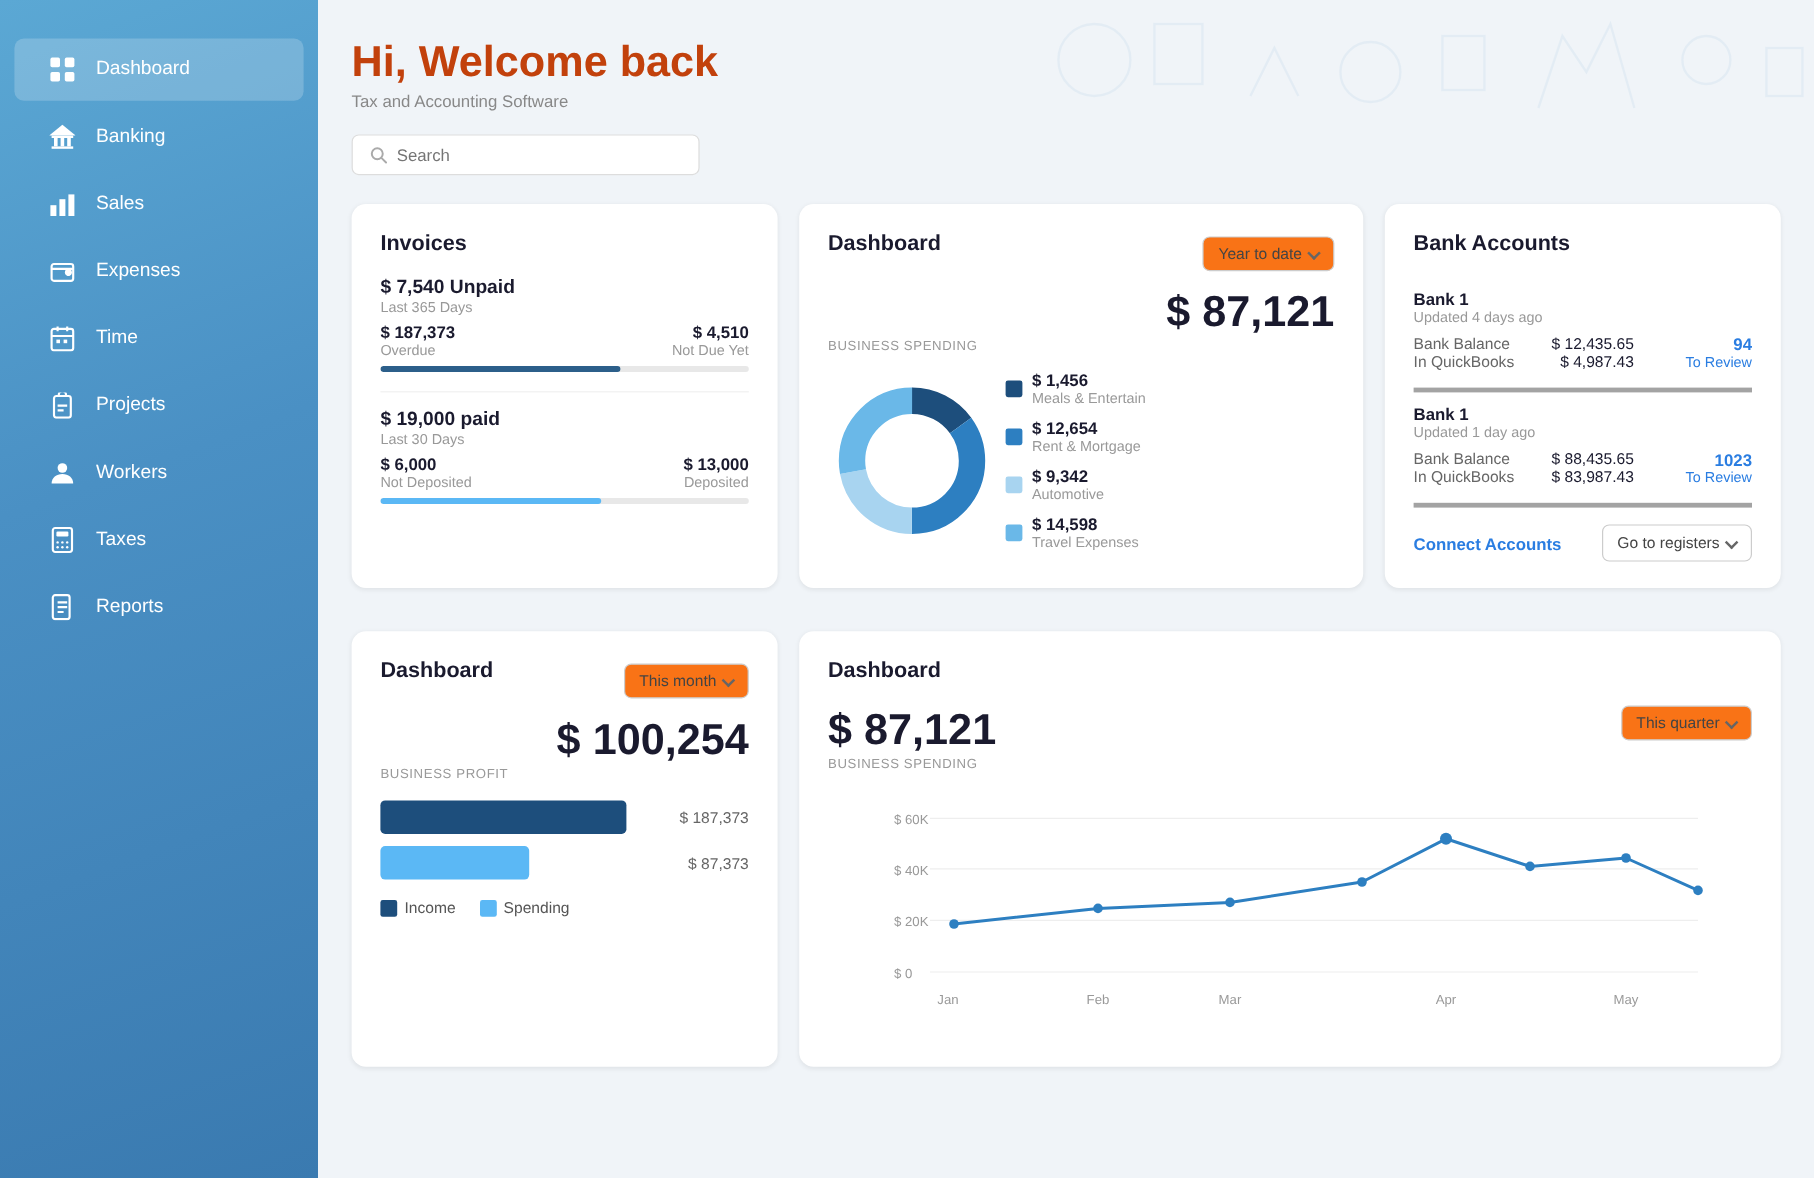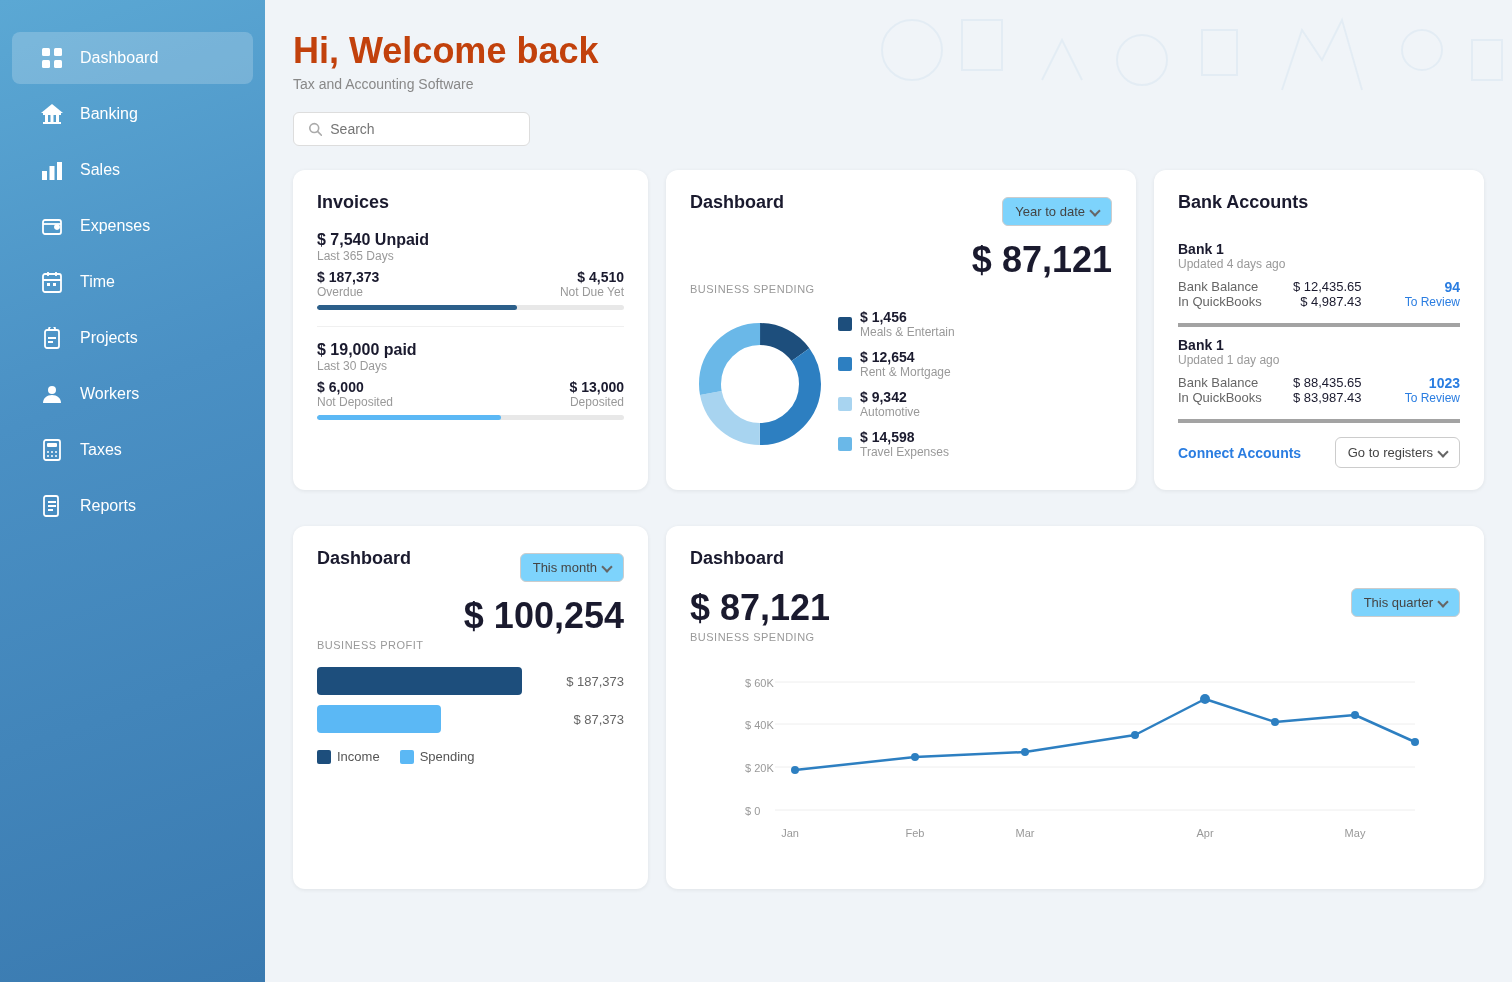--- a/index.html
+++ b/index.html
@@ -70,21 +70,21 @@
       position: relative;
       z-index: 1;
     }
     .search-bar {
       display: flex;
       align-items: center;
       background: white;
       border: 1.5px solid #ddd;
       border-radius: 6px;
       padding: 8px 14px;
-      width: 237px;
+      width: 290px;
       margin-bottom: 24px;
       position: relative;
       z-index: 1;
     }
     .search-bar input {
       border: none;
       outline: none;
       font-size: 14px;
       color: #555;
       width: 100%;
@@ -130,21 +130,21 @@
     .dashboard-header { display: flex; justify-content: space-between; align-items: center; margin-bottom: 8px; }
     .dropdown-btn {
       display: flex;
       align-items: center;
       border: 1.5px solid #ccc;
       border-radius: 6px;
       padding: 6px 12px;
       font-size: 13px;
       color: #444;
       cursor: pointer;
-      background: #7dd3fc;
+      background: #f97316;
       gap: 6px;
     }
     .big-amount { font-size: 36px; font-weight: 700; color: #1a1a2e; margin-bottom: 2px; text-align: right; }
     .amount-label { font-size: 11px; color: #999; letter-spacing: 0.5px; text-transform: uppercase; margin-bottom: 14px; }
 
     
     .donut-area { display: flex; align-items: center; gap: 8px; }
     .donut-legend { display: flex; flex-direction: column; gap: 10px; }
     .legend-item { display: flex; align-items: center; gap: 8px; }
     .legend-dot { width: 14px; height: 14px; border-radius: 2px; flex-shrink: 0; }

